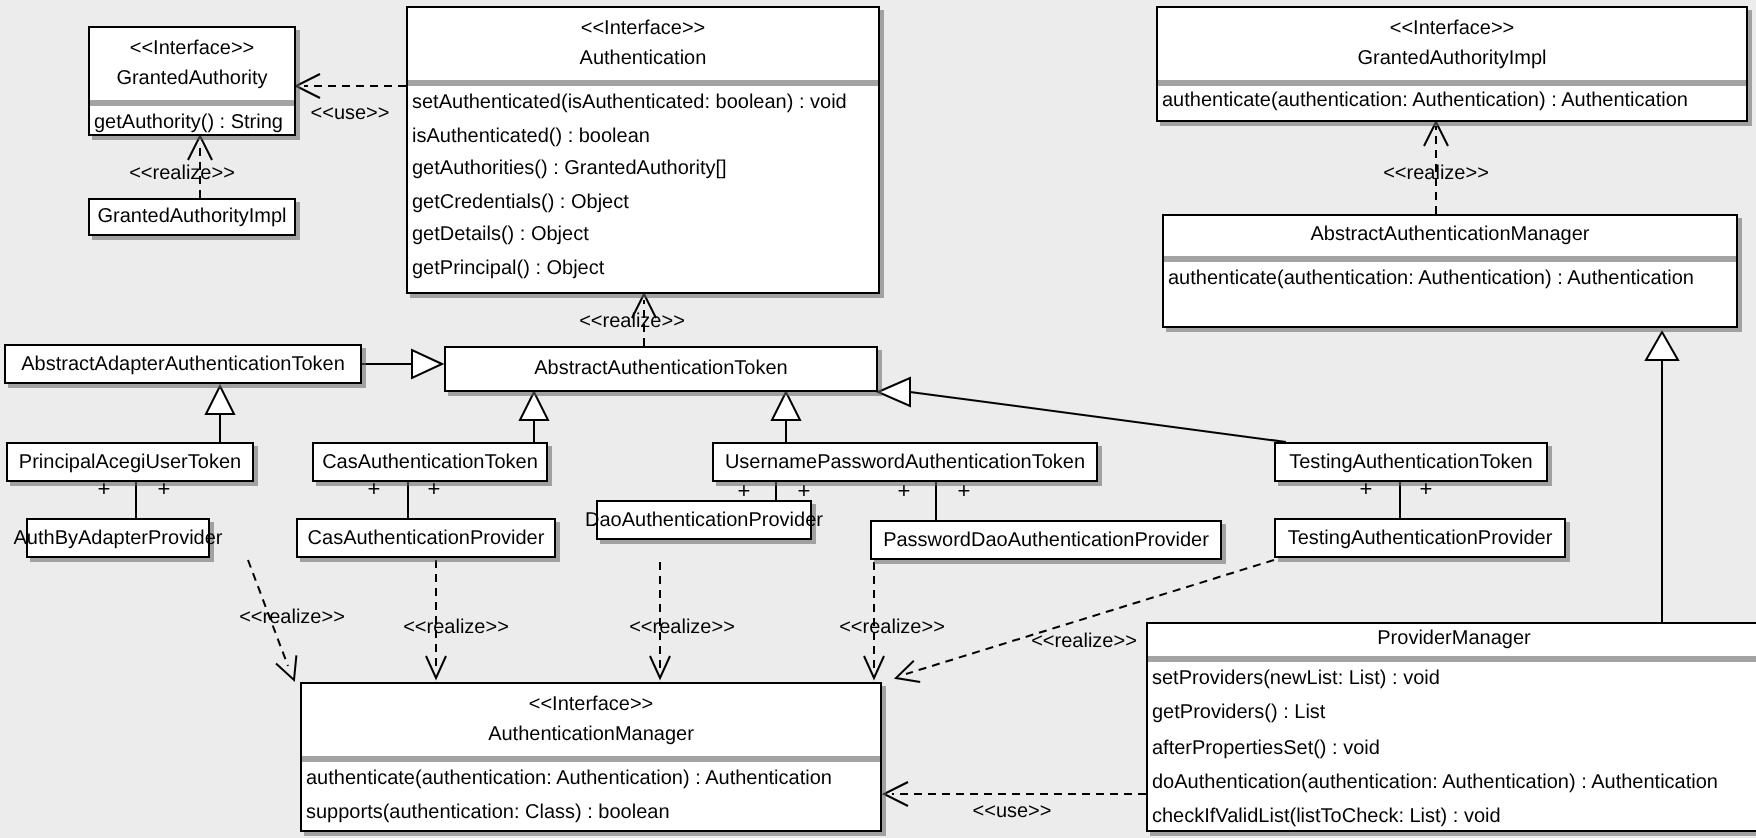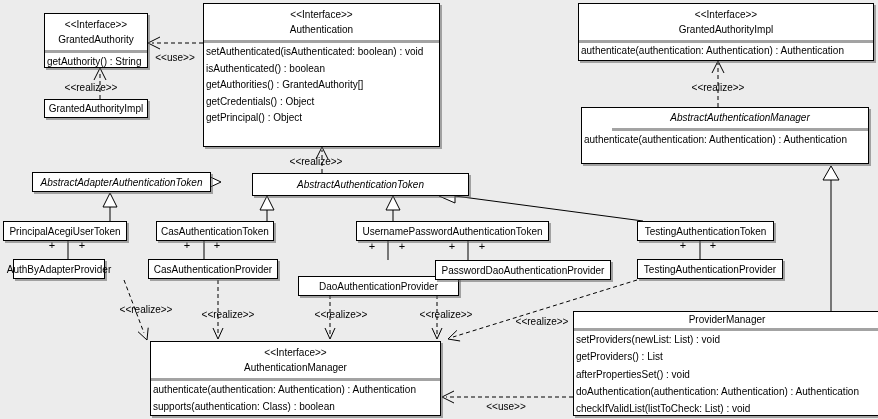--- a/index.html
+++ b/index.html
@@ -6,21 +6,21 @@
   .stage{position:relative;width:878px;height:419px;background:#ececec;overflow:hidden;
          font-family:"Liberation Sans",sans-serif;color:#000;}
   svg.wires{position:absolute;left:0;top:0;z-index:1;}
   .cls{position:absolute;background:#fff;border:1px solid #000;box-sizing:border-box;
        box-shadow:2px 2px 0 rgba(100,100,100,.55);font-size:10px;z-index:2;}
   .hdr{border-bottom:3px solid #a3a3a3;text-align:center;padding:3px 2px 2px 2px;}
   .hdr .st{line-height:15px;}
   .hdr .nm{line-height:16px;}
   .hdr.single{padding:0;line-height:17px;}
   .one{display:flex;align-items:center;justify-content:center;text-align:center;white-space:nowrap;}
-  .it{font-style:italic;margin-left:30px;}
+  .it{}
   .mth>div{white-space:nowrap;padding-left:2px;overflow:hidden;line-height:17px;}
   .ovf .mth>div{overflow:visible;}
   .lbl{position:absolute;transform:translate(-50%,-50%);font-size:10px;white-space:nowrap;z-index:3;}
   .plus{position:absolute;transform:translate(-50%,-50%);font-size:11px;z-index:3;}
 </style>
 </head>
 <body>
 
 <div class="stage">
 
@@ -94,20 +94,21 @@
   <div class="cls" style="left:203px;top:3px;width:237px;height:144px">
     <div class="hdr">
       <div class="st">&lt;&lt;Interface&gt;&gt;</div>
       <div class="nm">Authentication</div>
     </div>
     <div class="mth" style="padding-top:1px">
       <div style="line-height:16.6px">setAuthenticated(isAuthenticated: boolean) : void</div>
       <div style="line-height:16.6px">isAuthenticated() : boolean</div>
       <div style="line-height:16.6px">getAuthorities() : GrantedAuthority[]</div>
       <div style="line-height:16.6px">getCredentials() : Object</div>
+      <div style="line-height:16.6px">getDetails() : Object</div>
       <div style="line-height:16.6px">getPrincipal() : Object</div>
     </div>
   </div>
 
   <div class="cls" style="left:578px;top:3px;width:296px;height:58px">
     <div class="hdr">
       <div class="st">&lt;&lt;Interface&gt;&gt;</div>
       <div class="nm">GrantedAuthorityImpl</div>
     </div>
     <div class="mth">
@@ -142,21 +143,21 @@
   <div class="cls one" style="left:637px;top:221px;width:137px;height:20px">
     <span>TestingAuthenticationToken</span>
   </div>
 
   <div class="cls one" style="left:13px;top:259px;width:92px;height:20px">
     <span>AuthByAdapterProvider</span>
   </div>
   <div class="cls one" style="left:148px;top:259px;width:130px;height:20px">
     <span>CasAuthenticationProvider</span>
   </div>
-  <div class="cls one" style="left:298px;top:276px;width:161px;height:20px">
+  <div class="cls one" style="left:298px;top:250px;width:108px;height:20px">
     <span>DaoAuthenticationProvider</span>
   </div>
   <div class="cls one" style="left:637px;top:259px;width:146px;height:20px">
     <span>TestingAuthenticationProvider</span>
   </div>
   <div class="cls one" style="left:435px;top:260px;width:176px;height:20px">
     <span>PasswordDaoAuthenticationProvider</span>
   </div>
 
   <div class="cls" style="left:150px;top:341px;width:291px;height:75px">

